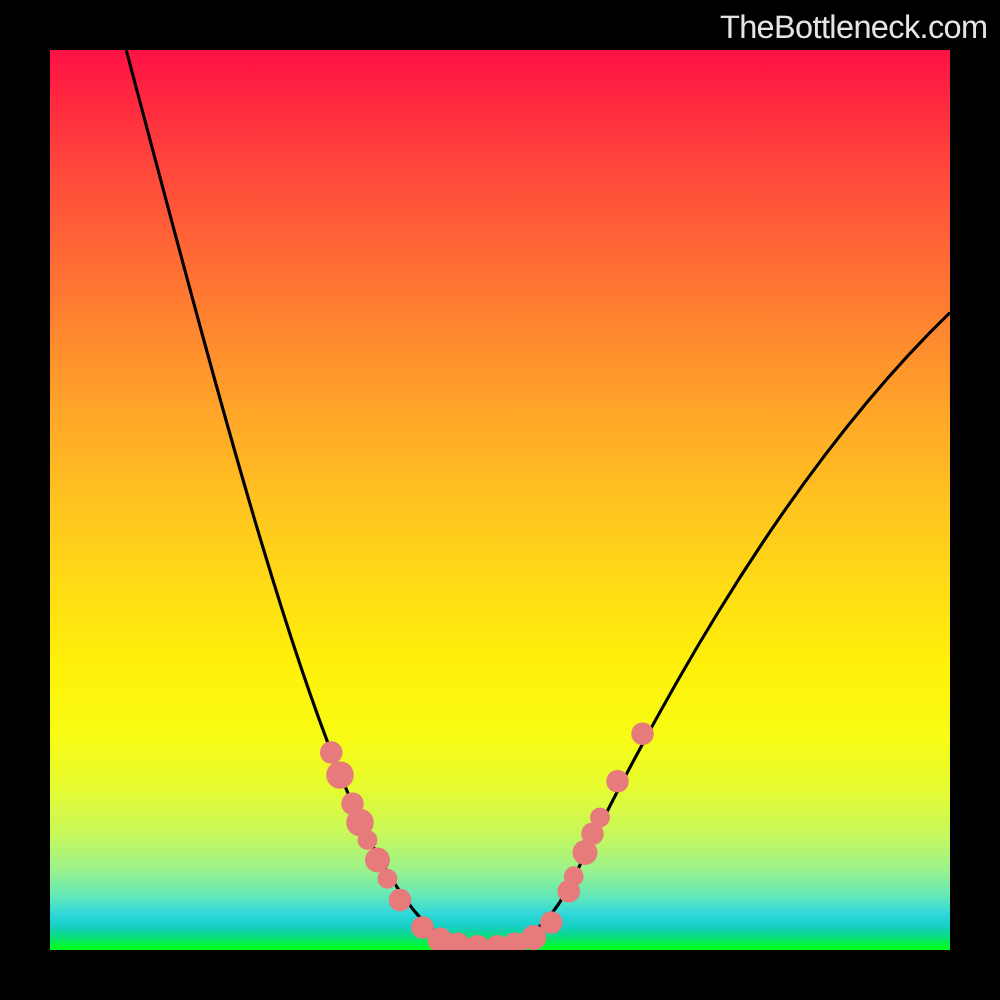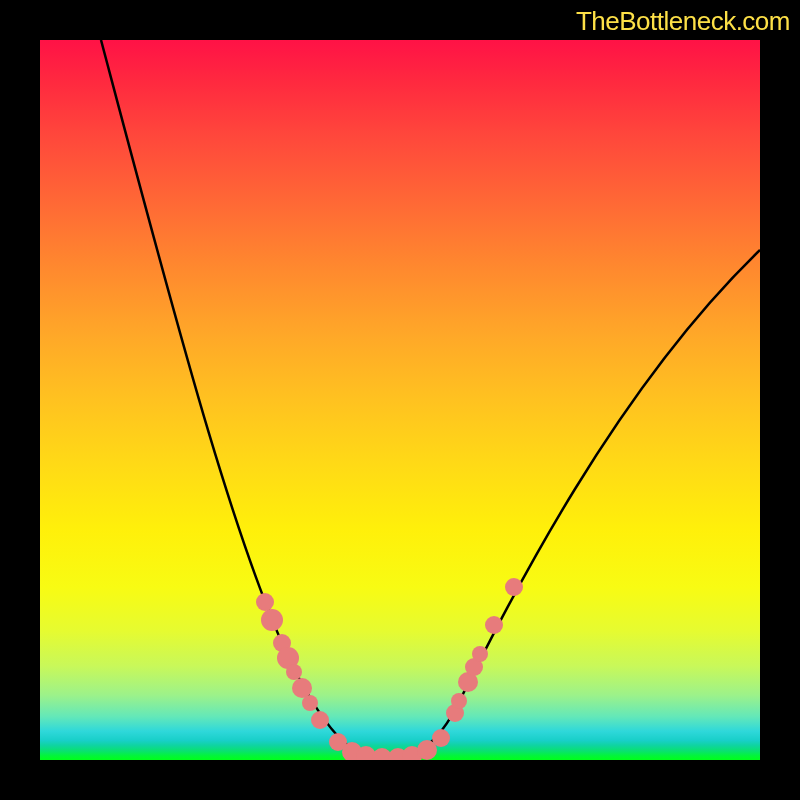--- a/index.html
+++ b/index.html
@@ -14,21 +14,21 @@
   .frame {
     position: relative;
     width: 800px;
     height: 800px;
     background: #000;
   }
   .watermark {
     position: absolute;
     top: 6px;
     right: 10px;
-    color: #fde047;
+    color: #e5e5e5;
     font-size: 26px;
     font-weight: 500;
     letter-spacing: -0.5px;
     z-index: 10;
   }
   .plot {
     position: absolute;
     left: 40px;
     top: 40px;
     width: 720px;

